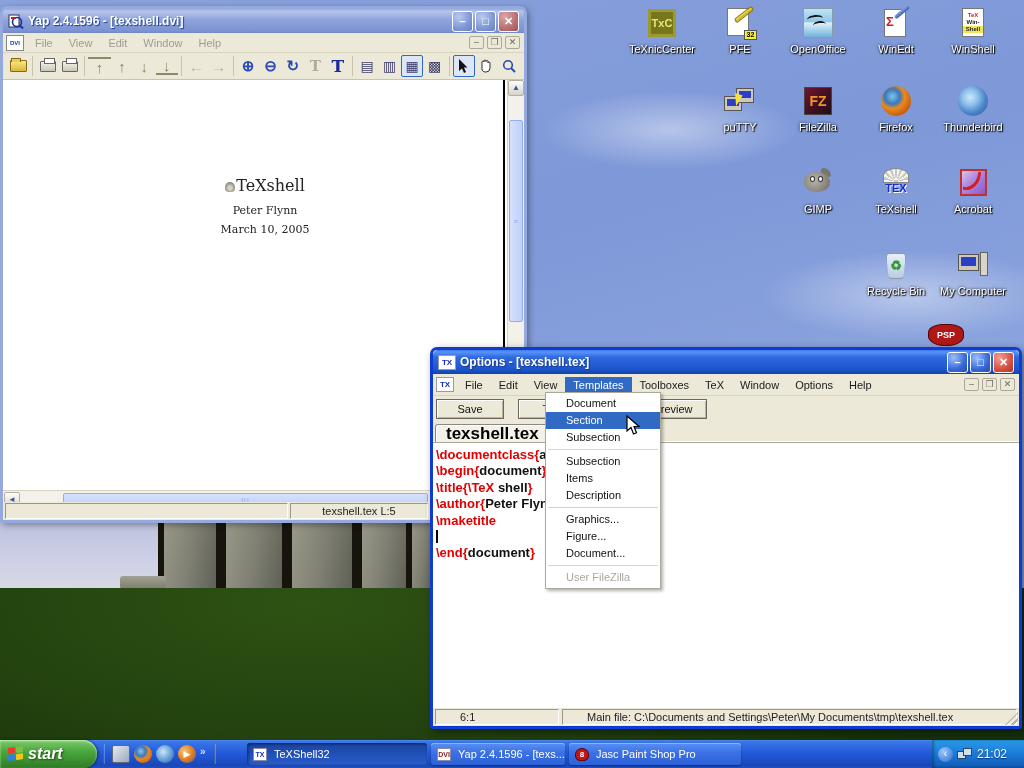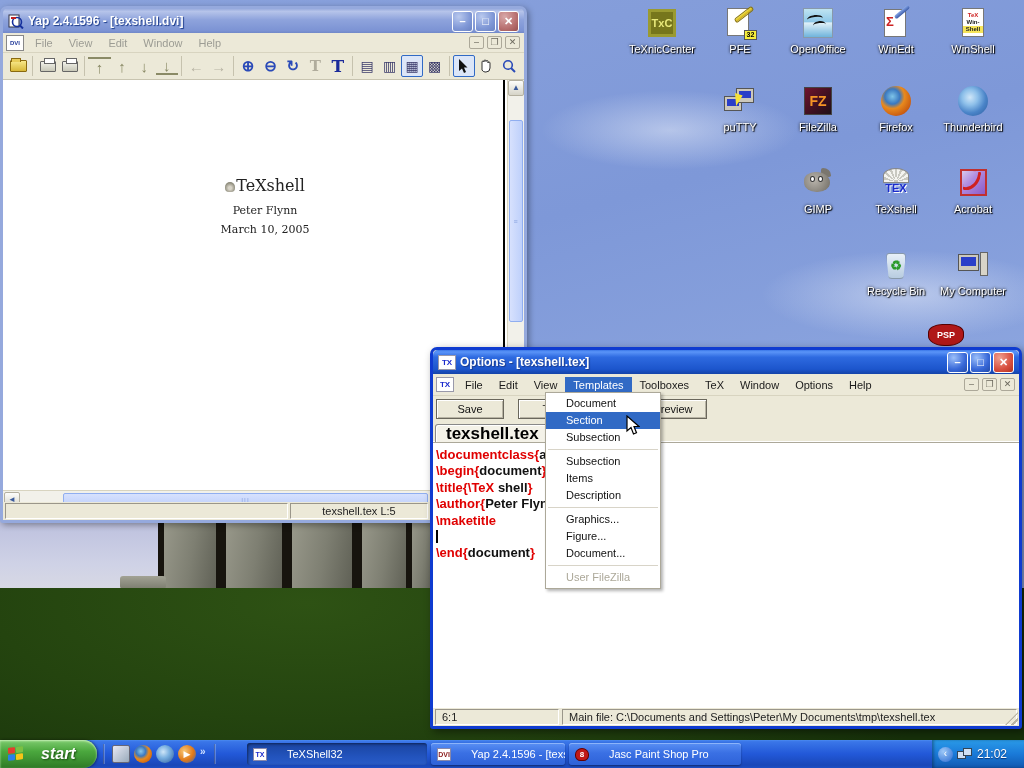--- a/index.html
+++ b/index.html
@@ -125,21 +125,21 @@
   .dvi-date { position:absolute; left:0; top:143px; width:524px; text-align:center; font-size:11px; }
   .shellmark { display:inline-block; width:10px; height:10px; border-radius:50% 50% 40% 40%; background:radial-gradient(circle at 50% 60%,#d8d4c8 20%,#8a8878 70%); vertical-align:-1px; margin-right:1px; }
   
   .sb-v { position:absolute; right:0; top:0; width:17px; height:410px; background:#f2f1ea; border-left:1px solid #d8d4c0; }
   .sb-h { position:absolute; left:0; top:481px; width:521px; height:18px; background:#f2f1ea; border-top:1px solid #d8d4c0; }
   .sbtn { position:absolute; width:16px; height:16px; background:linear-gradient(#fdfdfb,#d6d4c8); border:1px solid #b4b0a0; border-radius:2px; color:#3a5a9c; font-size:8px; text-align:center; line-height:14px; }
   .thumb-v { position:absolute; left:1px; width:14px; background:linear-gradient(to right,#d7e1fd,#bed0fb); border:1px solid #90aef0; border-radius:2px; }
   .thumb-h { position:absolute; top:2px; height:14px; background:linear-gradient(#d7e1fd,#bed0fb); border:1px solid #90aef0; border-radius:2px; }
   .grip { position:absolute; left:50%; top:50%; transform:translate(-50%,-50%); color:#8aa4e0; font-size:7px; letter-spacing:1px; }
   .statusbar { position:absolute; left:0; bottom:0; height:18px; background:#ece9d8; display:flex; gap:2px; padding:1px 2px; font-size:11px; }
-  .scell { border:1px solid; border-color:#9a968a #fff #fff #9a968a; padding:0 6px; line-height:14px; color:#222; white-space:nowrap; overflow:hidden; }
+  .scell { border:1px solid; border-color:#9a968a #fff #fff #9a968a; padding:0 24px; line-height:14px; color:#222; white-space:nowrap; overflow:hidden; }
   #yap .statusbar { width:521px; }
 
   
   #texshell { left:430px; top:347px; width:592px; height:382px; background:#ece9d8; border:3px solid #0f3bd0; box-shadow:3px 3px 8px rgba(0,0,0,.45); }
   #texshell .menubar { top:24px; height:22px; }
   .tex-mini { width:18px; height:15px; background:#fff; border:1px solid #99a; color:#1a2acc; font-weight:bold; font-size:8px; text-align:center; line-height:13px; margin:0 3px; }
   #ts-toolbar { position:absolute; left:0; right:0; top:46px; height:26px; background:#ece9d8; }
   .classicbtn { position:absolute; top:3px; height:20px; width:68px; background:#ece9d8; border:1px solid #6a675c;
                 box-shadow:inset 1px 1px 0 #fff, inset -1px -1px 0 #b8b4a4; font-size:11px; text-align:center; line-height:18px; color:#111; }
   #ts-tabrow { position:absolute; left:0; right:0; top:72px; height:20px; background:#ece9d8; border-bottom:1px solid #fff; }
@@ -163,32 +163,32 @@
   .dsep { height:1px; background:#d8d4c8; margin:3px 2px; }
 
   
   #cursor { position:absolute; left:626px; top:415px; z-index:90; }
 
   
   #taskbar { position:absolute; left:0; top:740px; width:1024px; height:28px; z-index:80;
     background:linear-gradient(#4a8af0 0%,#3a76e8 6%,#2258d8 50%,#1a47b8 90%,#1e4fc4 100%); }
   #startbtn { position:absolute; left:0; top:0; width:97px; height:28px; border-radius:0 14px 14px 0;
     background:linear-gradient(#7ecb6f 0%,#4ba83e 40%,#3d9232 70%,#2f7a26 100%);
-    box-shadow:inset 0 1px 2px #c8f0b8, 1px 0 3px rgba(0,0,0,.5); display:flex; align-items:center; padding-left:8px; gap:17px; }
+    box-shadow:inset 0 1px 2px #c8f0b8, 1px 0 3px rgba(0,0,0,.5); display:flex; align-items:center; padding-left:8px; gap:4px; }
   #startbtn .slabel { color:#fff; font-size:16px; font-weight:bold; font-style:italic; text-shadow:1px 1px 2px #1a4a10; }
   .xpflag { width:16px; height:15px; display:grid; grid-template-columns:7px 7px; grid-template-rows:6px 6px; gap:1px; transform:skewY(-6deg); }
   .xpflag i { border-radius:1px; }
   .qlsep { position:absolute; top:4px; width:2px; height:20px; background:rgba(255,255,255,.25); border-left:1px solid rgba(0,0,0,.25); }
   .qicon { position:absolute; top:5px; width:18px; height:18px; border-radius:50%; }
   .q-desk { border-radius:2px; background:linear-gradient(135deg,#e8e8f4,#9ab); border:1px solid #667; }
   .q-ff { background:radial-gradient(circle at 38% 35%,#8cc8e8 0%,#3a78c0 30%,#e88a1e 50%,#b84a08 100%); }
   .q-tb { background:radial-gradient(circle at 40% 38%,#cfe6f8 0%,#7ab0e0 40%,#2a5a9c 100%); }
   .q-mp { background:radial-gradient(circle at 35% 35%,#f8c878,#e07818 55%,#2864c8 100%); color:#fff; font-size:9px; text-align:center; line-height:18px; }
   .qmore { position:absolute; top:6px; color:#cfe0ff; font-size:10px; font-weight:bold; }
-  .taskbtn { position:absolute; top:3px; height:22px; border-radius:3px; display:flex; align-items:center; gap:20px; padding:4px 6px;
+  .taskbtn { position:absolute; top:3px; height:22px; border-radius:3px; display:flex; align-items:center; gap:7px; padding:4px 6px;
     font-size:11px; color:#fff; white-space:nowrap; overflow:hidden;
     background:linear-gradient(#5a90f4 0%,#3a70e4 45%,#2e62d8 100%); box-shadow:inset 0 1px 0 #8cb4fa, 0 1px 2px rgba(0,0,0,.4); }
   .taskbtn.pressed { background:linear-gradient(#1a44a0 0%,#2253bc 60%,#2a5cc8 100%); box-shadow:inset 1px 1px 3px rgba(0,0,0,.5); }
   .tbadge { width:14px; height:13px; background:#fff; border:1px solid #88a; color:#1a2acc; font-weight:bold; font-size:7px; text-align:center; line-height:11px; flex:none; }
   .tbadge.red { background:#c01818; border-color:#600; color:#fff; border-radius:50% 50% 40% 40%; font-size:8px; }
   .tbadge.yap { color:#8a1a1a; }
   #tray { position:absolute; right:0; top:0; width:92px; height:28px;
     background:linear-gradient(#2a9ae8 0%,#1a7ad8 50%,#1058b0 100%); box-shadow:inset 2px 0 3px rgba(0,0,0,.3); display:flex; align-items:center; gap:4px; padding:0 6px; }
   .traychev { width:15px; height:15px; border-radius:50%; background:radial-gradient(circle at 35% 30%,#9cc8f8,#2a6ad0); color:#fff; font-size:10px; line-height:14px; text-align:center; }
   .traynet { width:16px; height:13px; position:relative; }

